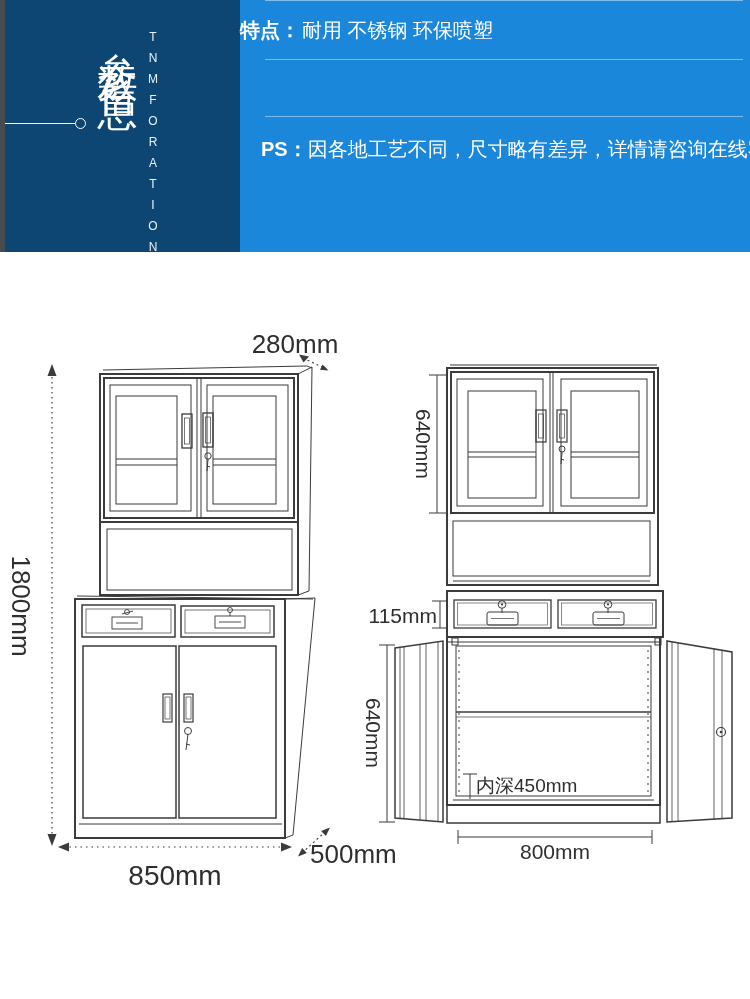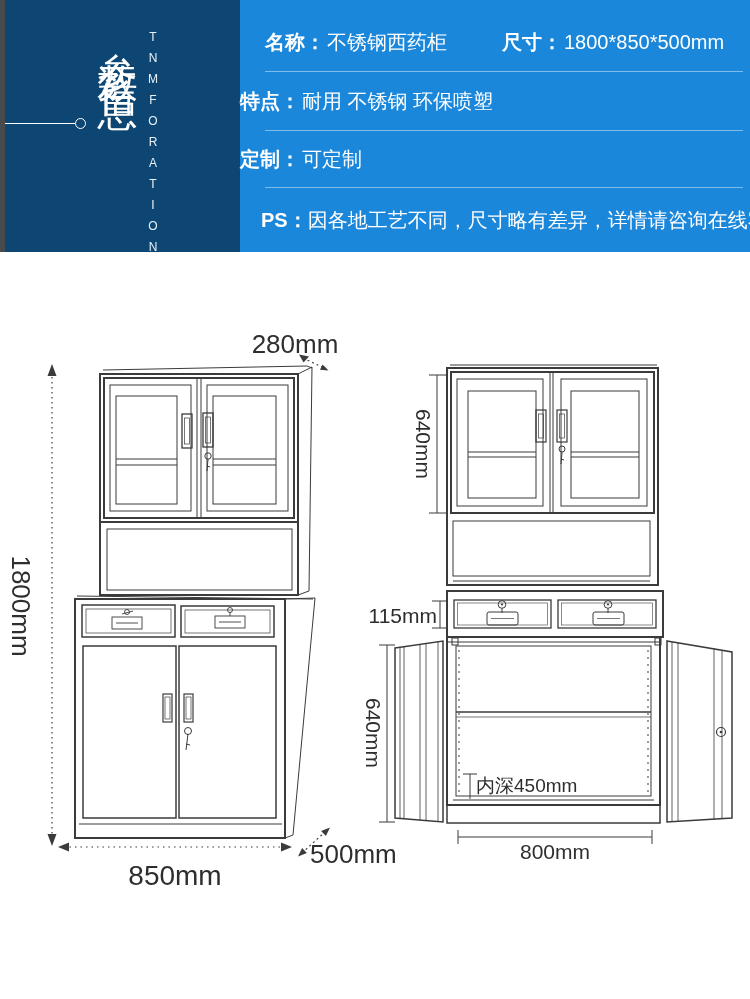--- a/index.html
+++ b/index.html
@@ -45,43 +45,29 @@
 
 <div class="header">
   <div class="stripe"></div>
   <div class="navy">
     <div class="vtitle">参数信息</div>
     <div class="vsub">TNMFORATION</div>
     <div class="deco-line"></div>
     <div class="deco-circle"></div>
   </div>
   <div class="blue">
-    <div class="spec-row r1">
-      <div class="cell c1">
-        <span class="spec-label">名称：</span>
-        <span class="spec-value">不锈钢西药柜</span>
-      </div>
-      <div class="cell">
-        <span class="spec-label">尺寸：</span>
-        <span class="spec-value">1800*850*500mm</span>
-      </div>
-    </div>
     <div class="divider"></div>
     <div class="spec-row r2">
       <div class="cell">
         <span class="spec-label">特点：</span>
         <span class="spec-value">耐用 不锈钢 环保喷塑</span>
       </div>
     </div>
     <div class="divider"></div>
     <div class="spec-row r3">
-      <div class="cell">
-        <span class="spec-label">定制：</span>
-        <span class="spec-value">可定制</span>
-      </div>
     </div>
     <div class="divider"></div>
     <div class="ps-row">
       <span class="ps-label">PS：</span>
       <span class="ps-text">因各地工艺不同，尺寸略有差异，详情请咨询在线客服</span>
     </div>
   </div>
 </div>
 
 <svg class="diagram" width="750" height="699" viewBox="0 300 750 699" xmlns="http://www.w3.org/2000/svg">

